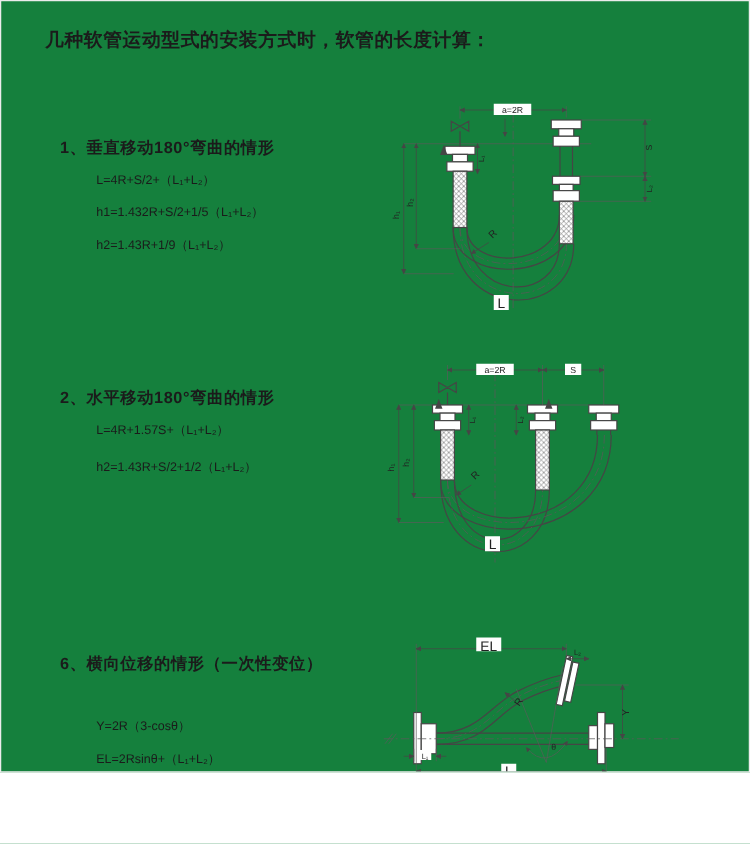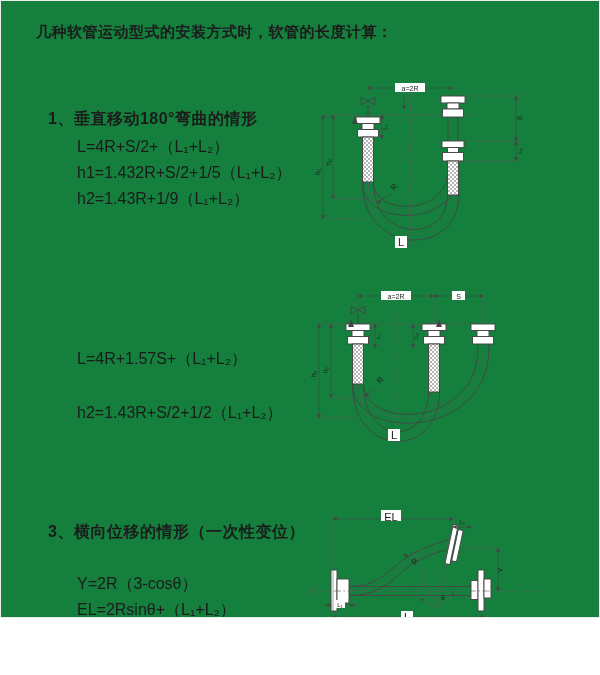--- a/index.html
+++ b/index.html
@@ -2,22 +2,22 @@
 <html><head>
 <meta charset="utf-8">
 <style>
   html,body{margin:0;padding:0;background:#fff;}
   .page{
     position:relative;width:600px;height:618px;background:#15803d;
     font-family:"Liberation Sans","DejaVu Sans",sans-serif;color:#1b1b1b;
     overflow:hidden;border:1px solid #ececec;box-sizing:border-box;
   }
   .page-title{position:absolute;left:35px;top:22px;font-size:15px;font-weight:bold;letter-spacing:.5px;}
-  .sec-heading{position:absolute;font-size:16px;font-weight:bold;letter-spacing:.5px;}
-  .formula{position:absolute;font-size:16px;font-weight:400;}
+  .sec-heading{position:absolute;font-size:13px;font-weight:bold;letter-spacing:.5px;}
+  .formula{position:absolute;font-size:10px;font-weight:400;}
   .diagram{position:absolute;}
   
   .ln{stroke:#454545;stroke-width:.95;fill:none;}
   .thin{stroke:#5a5a5a;stroke-width:.55;fill:none;}
   .dim{stroke:#454545;stroke-width:.6;fill:none;}
   .cl{stroke:#5a5a5a;stroke-width:.6;fill:none;stroke-dasharray:7 2.5 1.5 2.5;}
   .flange{fill:#fff;stroke:#454545;stroke-width:.95;}
   .lbl{font-family:"Liberation Sans","DejaVu Sans",sans-serif;font-size:7px;fill:#222;}
   .lbl6{font-size:6px;}
   .lbl8{font-size:8px;}
@@ -29,24 +29,25 @@
 
 <div class="page">
 
   <div class="page-title">几种软管运动型式的安装方式时，软管的长度计算：</div>
 
   <div class="sec-heading" style="left:47px;top:108px">1、垂直移动180°弯曲的情形</div>
   <div class="formula" style="left:76px;top:136px">L=4R+S/2+（L₁+L₂）</div>
   <div class="formula" style="left:76px;top:162px">h1=1.432R+S/2+1/5（L₁+L₂）</div>
   <div class="formula" style="left:76px;top:188px">h2=1.43R+1/9（L₁+L₂）</div>
 
-  <div class="formula" style="left:76px;top:348px">L=4R+1.57S+（L₁+L₂）</div>
-  <div class="formula" style="left:76px;top:402px">h2=1.43R+S/2+1/2（L₁+L₂）</div>
-
-  <div class="sec-heading" style="left:47px;top:521px">3、横向位移的情形（一次性变位）</div>
+  <div class="sec-heading" style="left:47px;top:308px">2、水平移动180°弯曲的情形</div>
+  <div class="formula" style="left:76px;top:336px">L=4R+1.57S+（L₁+L₂）</div>
+  <div class="formula" style="left:76px;top:366px">h2=1.43R+S/2+1/2（L₁+L₂）</div>
+
+  <div class="sec-heading" style="left:47px;top:521px">6、横向位移的情形（一次性变位）</div>
   <div class="formula" style="left:76px;top:573px">Y=2R（3-cosθ）</div>
   <div class="formula" style="left:76px;top:599px">EL=2Rsinθ+（L₁+L₂）</div>
 
   <svg class="diagram" style="left:310px;top:76px" width="230" height="176" viewBox="0 0 230 176">
     <defs>
       <pattern id="braid1" width="4" height="4" patternUnits="userSpaceOnUse">
         <rect width="4" height="4" fill="#fff"></rect>
         <path d="M0,4 L4,0 M0,0 L4,4" stroke="#6a6a6a" stroke-width="0.5"></path>
       </pattern>
       <marker id="a1" viewBox="0 0 10 10" refX="9" refY="5" markerWidth="7" markerHeight="7" orient="auto-start-reverse">

